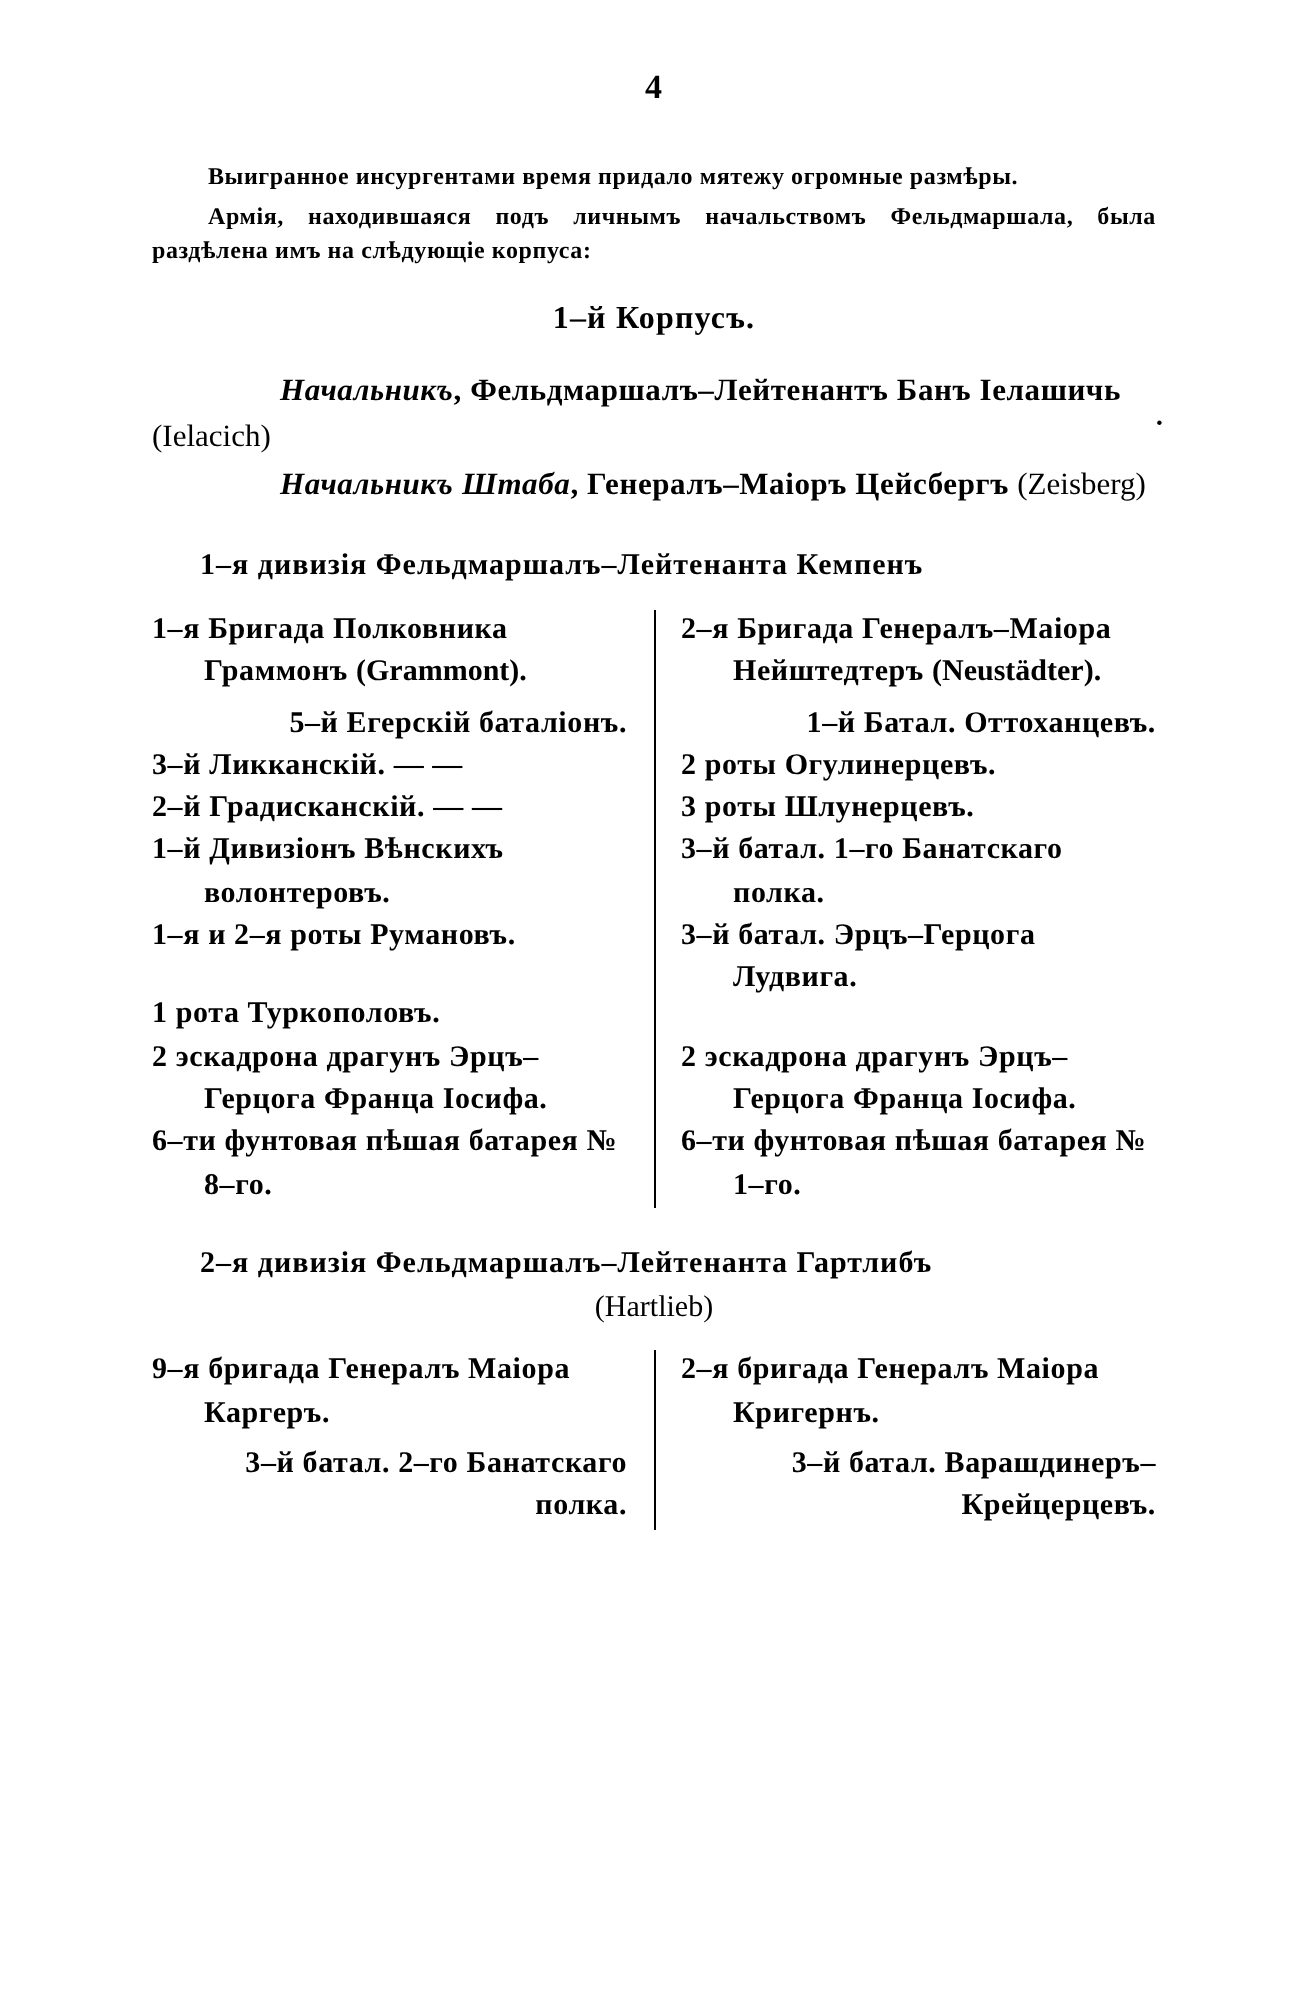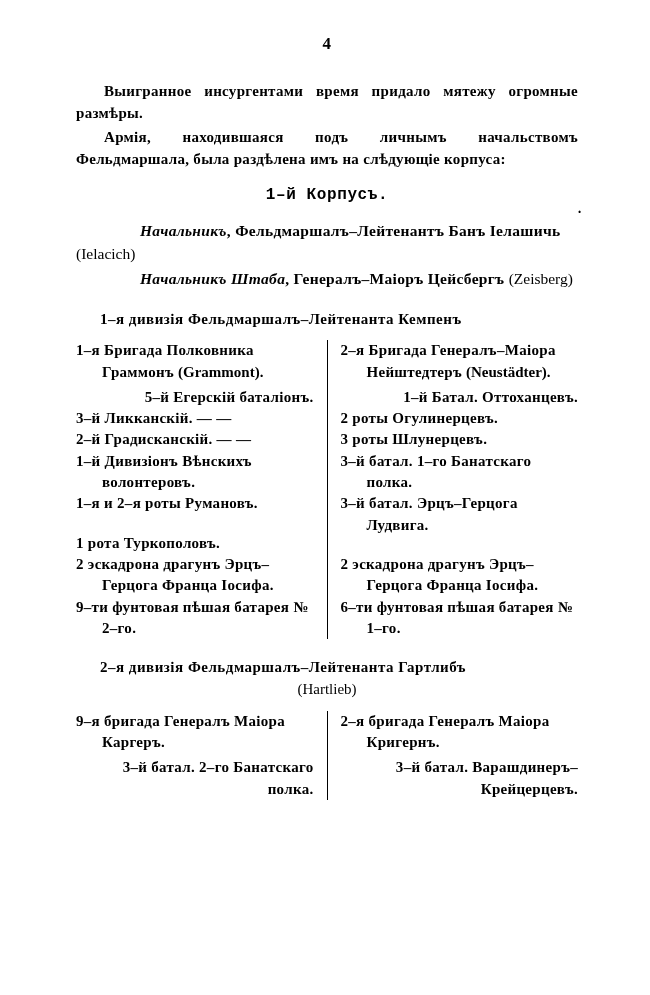--- a/index.html
+++ b/index.html
@@ -24,34 +24,33 @@
   }
   .page-number {
     text-align: center;
     font-size: 17px;
     font-weight: bold;
     letter-spacing: 0.5px;
     margin-bottom: 26px;
   }
   p.para {
     margin: 0 0 2px 0;
-    font-size: 15px;
+    font-size: 12px;
     line-height: 1.47;
     text-align: justify;
     text-indent: 28px;
     letter-spacing: 0.3px;
     font-weight: bold;
   }
   .corps-title {
     text-align: center;
     font-size: 16px;
     font-weight: bold;
     letter-spacing: 0.6px;
     margin: 16px 0 16px 0;
-    font-family: Liberation Mono, monospace;
   }
   .lead {
     font-size: 15.5px;
     line-height: 1.47;
     text-indent: 28px;
     margin: 0 0 2px 0;
     letter-spacing: 0.3px;
     font-weight: bold;
   }
   .lead .it {
@@ -154,21 +153,21 @@
         <tr>
       <td class="left">
         <div class="unit"><span>1–я Бригада Полковника Граммонъ </span><span class="latin">(Grammont).</span></div>
         <div class="unit gap">5–й Егерскій баталіонъ.</div>
         <div class="unit">3–й Лик­канскій. — —</div>
         <div class="unit">2–й Градисканскій. — —</div>
         <div class="unit">1–й Дивизіонъ Вѣнскихъ волонтеровъ.</div>
         <div class="unit">1–я и 2–я роты Румановъ.</div>
         <div class="unit gap-sm">1 рота Туркополовъ.</div>
         <div class="unit">2 эскадрона драгунъ Эрцъ–Герцога Франца Іосифа.</div>
-        <div class="unit">9–ти фунтовая пѣшая батарея № 2–го.</div>
+        <div class="unit">6–ти фунтовая пѣшая батарея № 8–го.</div>
       </td>
       <td class="right">
         <div class="unit"><span>2–я Бригада Генералъ–Маіора Нейштедтеръ </span><span class="latin">(Neustädter).</span></div>
         <div class="unit gap">1–й Батал. Оттоханцевъ.</div>
         <div class="unit">2 роты Огулинерцевъ.</div>
         <div class="unit">3 роты Шлунерцевъ.</div>
         <div class="unit">3–й батал. 1–го Банатскаго полка.</div>
         <div class="unit">3–й батал. Эрцъ–Герцога Лудвига.</div>
         <div class="unit gap-sm">2 эскадрона драгунъ Эрцъ–Герцога Франца Іосифа.</div>
         <div class="unit">6–ти фунтовая пѣшая батарея № 1–го.</div>

